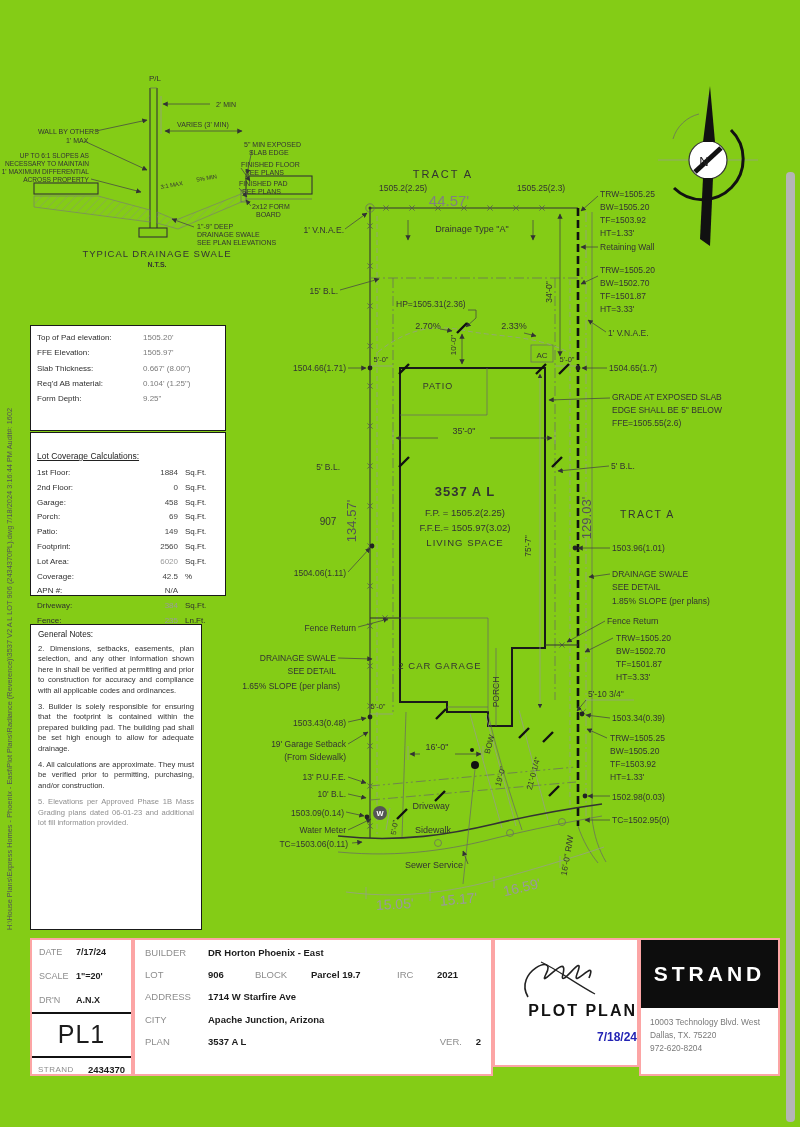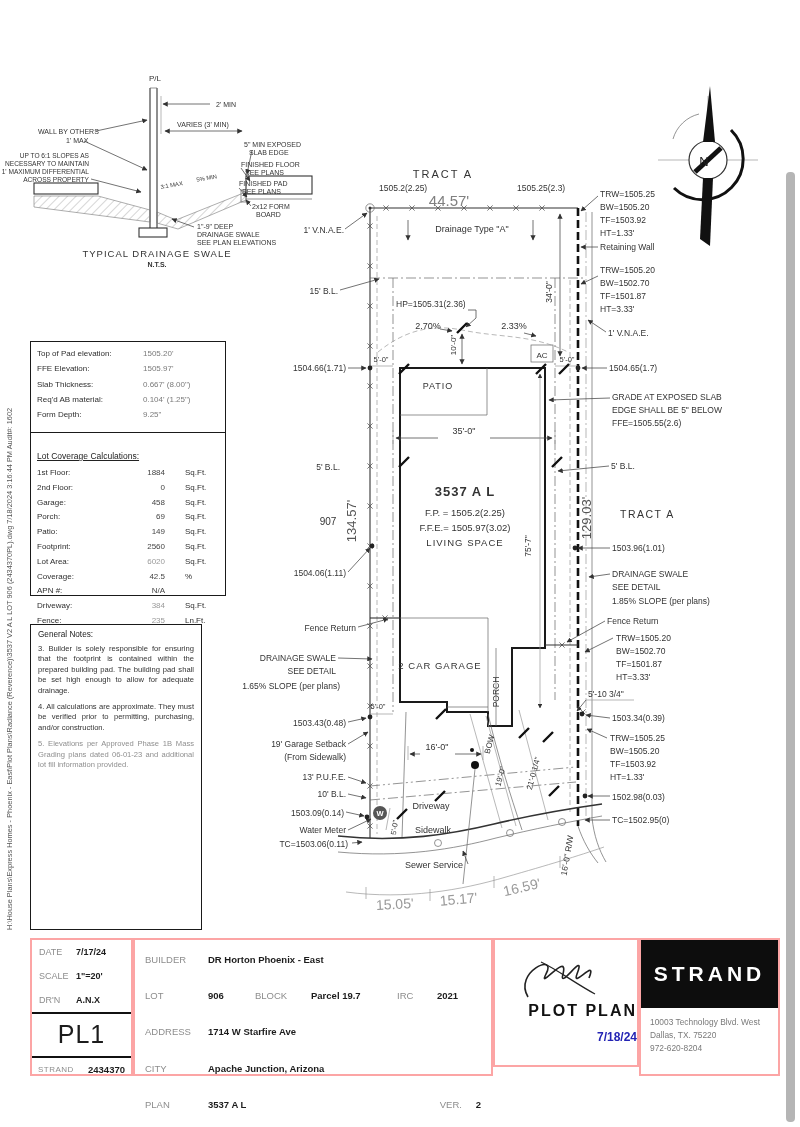--- a/index.html
+++ b/index.html
@@ -1,56 +1,56 @@
 <!DOCTYPE html>
 <html><head>
 <meta charset="utf-8">
 <style>
   html,body{margin:0;padding:0;background:#e8e8e8}
-  .page{position:relative;width:800px;height:1127px;background:#ffffff;font-family:"Liberation Sans",sans-serif;overflow:hidden;margin:0 auto}
+  .page{position:relative;width:800px;height:1127px;background:#84cc16;font-family:"Liberation Sans",sans-serif;overflow:hidden;margin:0 auto}
   svg text{font-family:"Liberation Sans",sans-serif}
   .b1{stroke:#1a1a1a;stroke-width:2;fill:none}
   .b2{stroke:#333;stroke-width:1.1;fill:none}
   .b3{stroke:#666;stroke-width:0.7;fill:none}
   .b4{stroke:#999;stroke-width:0.7;fill:none}
   .dsh{stroke-dasharray:5 3}
   .bl{stroke-dasharray:10 3 2 3}
   .pf{stroke-dasharray:10 3 2 3 2 3}
   .rw{stroke:#111;stroke-width:2.6;stroke-dasharray:8 4;fill:none}
   .ldr{stroke:#444;stroke-width:0.75;fill:none}
   .slash{stroke:#111;stroke-width:2.4;fill:none}
   .box{position:absolute;border:1.6px solid #1a1a1a;background:#fff;box-sizing:border-box}
-  #pad-table{left:30px;top:341px;width:196px;height:106px;padding:4px 6px}
+  #pad-table{left:30px;top:325px;width:196px;height:106px;padding:4px 6px}
   .trow{display:flex;font-size:8px;line-height:15.3px;color:#2e2e2e}
   .trow .tl{flex:1}
   .trow .tv{width:76px;color:#7a7a7a}
   #coverage-table{left:30px;top:432px;width:196px;height:164px;padding:16px 6px}
   .ctitle{font-size:8.5px;text-decoration:underline;margin:2px 0 5px;color:#222}
   .crow{display:flex;font-size:8px;line-height:14.8px;color:#2e2e2e}
   .crow .cl{flex:1}
   .crow .cv{width:36px;text-align:right;color:#444}
-  .crow .cu{width:34px;margin-left:20px}
+  .crow .cu{width:34px;margin-left:7px}
   .crow.muted .cv{color:#9a9a9a}
   #notes-box{left:30px;top:624px;width:172px;height:306px;padding:5px 7px}
   .ntitle{font-size:8.2px;color:#222;margin-bottom:5px}
   .note{font-size:7.6px;line-height:10.4px;color:#333;margin-bottom:6px;text-align:justify}
   .note.muted{color:#8f8f8f}
   #filepath{position:absolute;left:5px;top:930px;width:650px;transform:rotate(-90deg);transform-origin:0 0;font-size:7.4px;color:#555;white-space:nowrap}
   #titleblock{position:absolute;left:30px;top:938px;width:750px;height:138px}
   .tb{position:absolute;border:2px solid #fca5a5;box-sizing:border-box;background:#fff}
   #tb-left{left:0;top:0;width:103px;height:138px}
   .tbl-row{display:flex;align-items:center;height:24px;padding:0 7px;font-size:9px}
   .tbl-row .lbl{color:#8d8d8d;width:37px}
   .tbl-row .val{font-weight:bold;color:#1c1c1c}
   #tb-sheet{border-top:2px solid #111;height:42px;line-height:40px;text-align:center;font-size:25px;color:#1c1c1c;letter-spacing:1px}
   #tb-job{border-top:2px solid #111;height:22px;display:flex;align-items:center;padding:0 6px;font-size:8px}
   #tb-job .lbl{color:#8d8d8d;flex:1;letter-spacing:.5px}
   #tb-job .val{font-weight:bold;font-size:9.5px;color:#1c1c1c}
   #tb-mid{left:103px;top:0;width:360px;height:138px;padding:1px 0}
-  .tbm-row{display:flex;align-items:center;height:22.3px;padding:7px 10px;font-size:9.5px}
+  .tbm-row{display:flex;align-items:center;height:22.3px;padding:0 10px;font-size:9.5px}
   .tbm-row .lbl{color:#8d8d8d;width:63px}
   .tbm-row .val{font-weight:bold;color:#1c1c1c}
   #tb-sig{left:463px;top:0;width:146px;height:129px;text-align:right}
   .stamp-title{font-weight:bold;font-size:16px;letter-spacing:2px;color:#111;margin-top:62px}
   .stamp-date{color:#2424b4;font-weight:bold;font-size:12px;margin-top:10px}
   #sig-svg{position:absolute;left:8px;top:2px;pointer-events:none}
   #tb-logo{left:609px;top:0;width:141px;height:138px}
   .logo-black{background:#0d0d0d;color:#fff;height:68px;display:flex;align-items:center;justify-content:center;font-size:21px;letter-spacing:4px;font-weight:bold}
   .logo-addr{padding:8px 9px;font-size:8.4px;color:#7a7a7a;line-height:1.55;text-align:left}
   #scrollbar{position:absolute;left:786px;top:172px;width:9px;height:950px;background:#b5b5b5;border-radius:4px}
@@ -456,20 +456,21 @@
           <span class="cl">Fence:</span>
           <span class="cv">235</span>
           <span class="cu">Ln.Ft.</span>
         </div>
       </div>
   </div>
 
   <div class="box" id="notes-box">
     <div class="ntitle">General Notes:</div>
     <div id="notes-list">
+        <div class="note">2. Dimensions, setbacks, easements, plan selection, and any other information shown here in shall be verified at permitting and prior to construction for accuracy and compliance with all applicable codes and ordinances.</div>
         <div class="note">3. Builder is solely responsible for ensuring that the footprint is contained within the prepared building pad. The building pad shall be set high enough to allow for adequate drainage.</div>
         <div class="note">4. All calculations are approximate. They must be verified prior to permitting, purchasing, and/or construction.</div>
         <div class="note muted">5. Elevations per Approved Phase 1B Mass Grading plans dated 06-01-23 and additional lot fill information provided.</div>
       </div>
   </div>
 
   <div id="titleblock">
     <div class="tb" id="tb-left">
       <div class="tbl-row">
           <span class="lbl">DATE</span>

